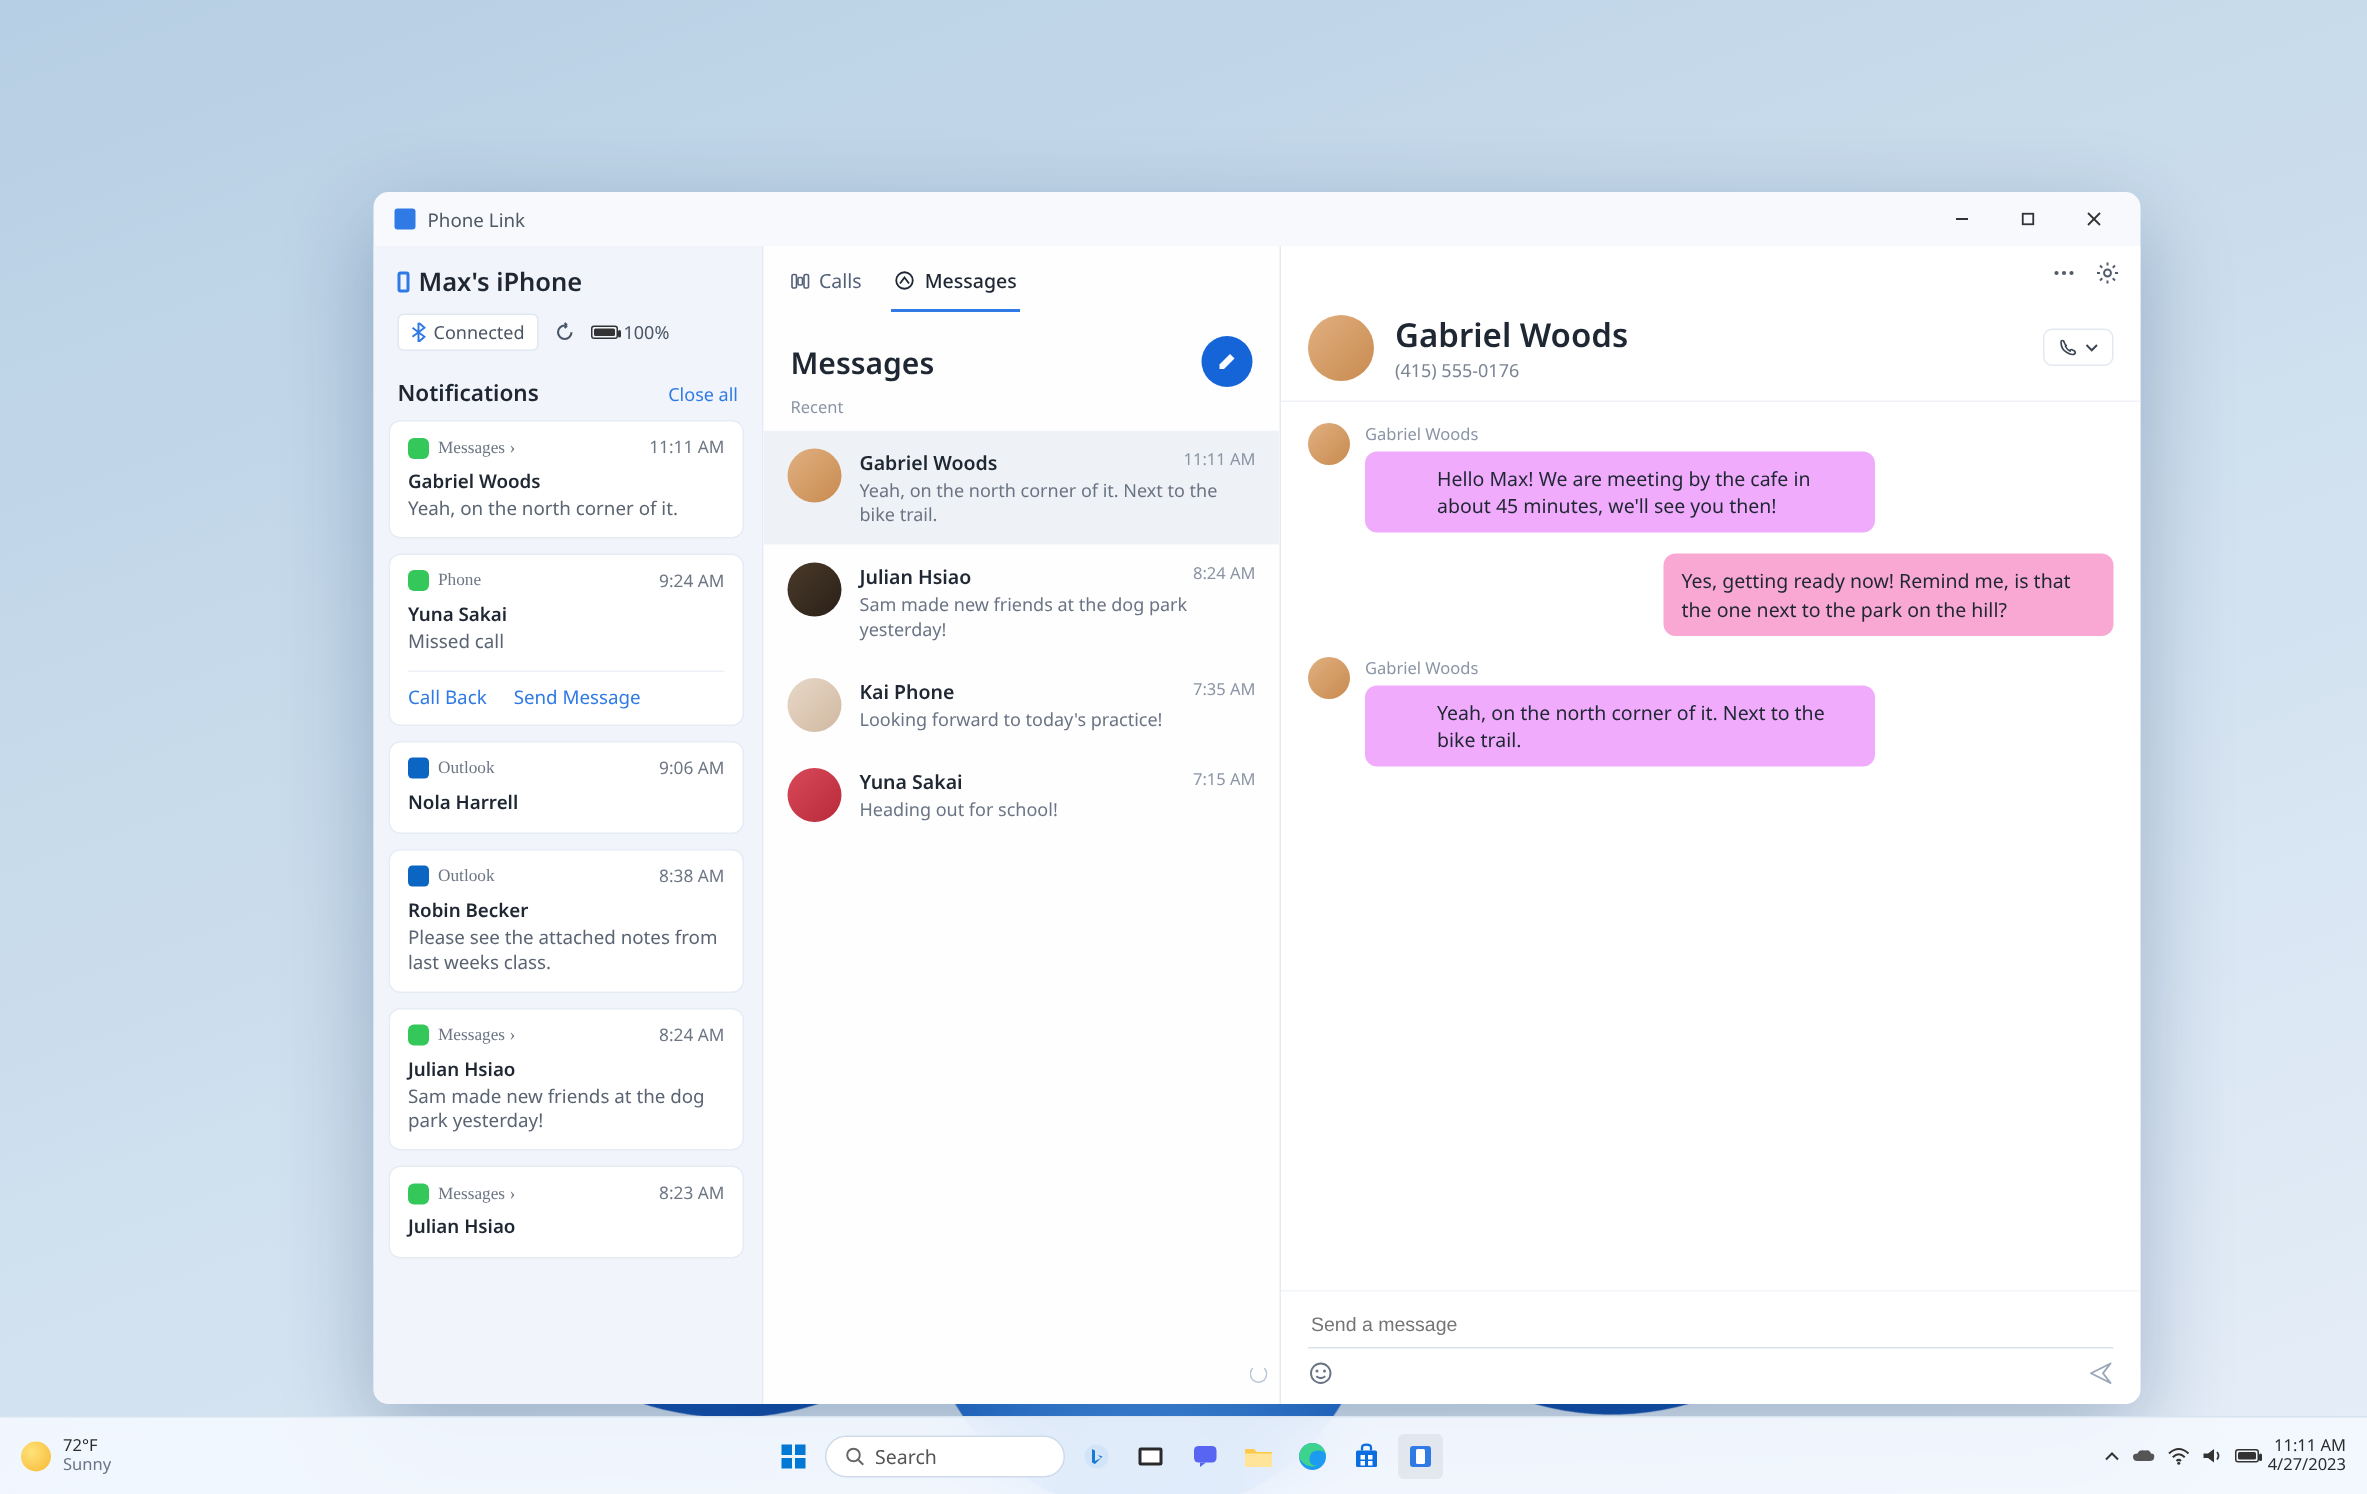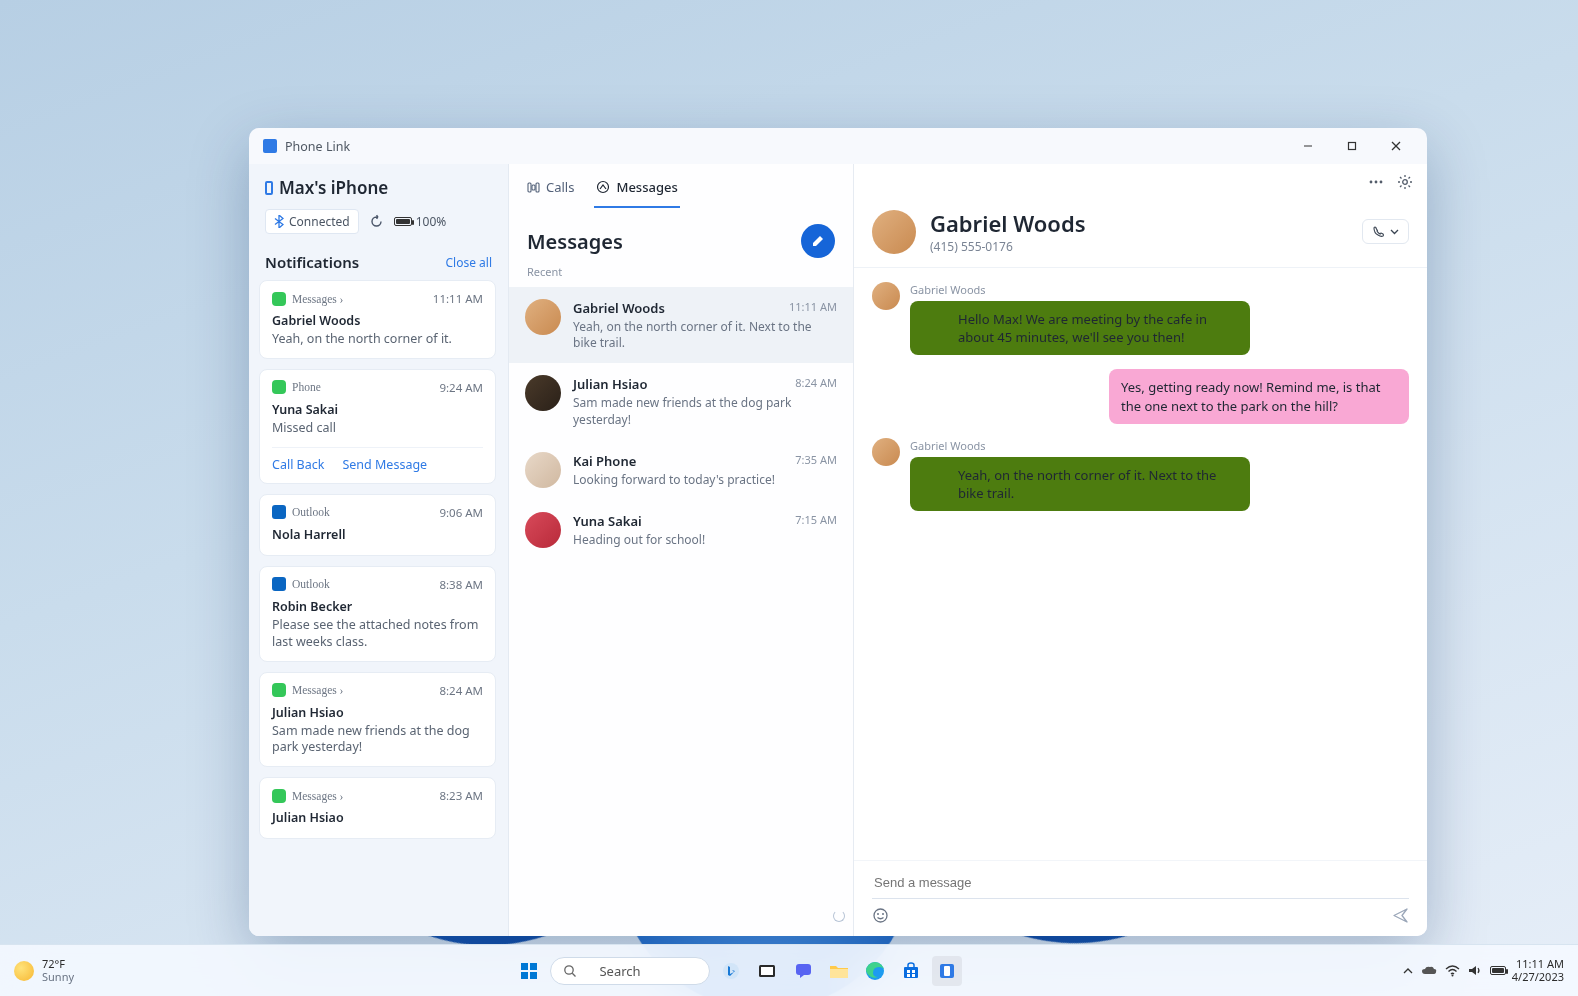--- a/index.html
+++ b/index.html
@@ -12,21 +12,21 @@
 .p2 { width: 380px; height: 480px; left: 80px; top: 260px; background: radial-gradient(ellipse at 40% 30%, #3b8cf5, #083f96); transform: rotate(25deg); }
 .p3 { width: 380px; height: 480px; left: 620px; top: 260px; background: radial-gradient(ellipse at 60% 30%, #3b8cf5, #083f96); transform: rotate(-30deg); }
 .p4 { width: 300px; height: 380px; left: 380px; top: 420px; background: radial-gradient(ellipse at 50% 30%, #6fb6ff, #1661c4); transform: rotate(5deg); }
 
 .taskbar { position: absolute; left: 0; right: 0; bottom: 0; height: 52px; background: rgba(244,248,255,0.9); backdrop-filter: blur(20px); border-top: 1px solid #d7e4f0; display: flex; align-items: center; justify-content: space-between; padding: 0 14px; z-index: 1000; font-size: 12px; color: #2c2c2c; }
 .tb-left { display: flex; align-items: center; gap: 8px; }
 .tb-weather-icon { width: 20px; height: 20px; border-radius: 50%; background: radial-gradient(circle at 35% 35%, #ffe37a, #f7b733); }
 .tb-weather-text { line-height: 1.1; font-size: 11px; }
 .tb-center { display: flex; align-items: center; gap: 6px; }
 .tb-icon { width: 30px; height: 30px; display: flex; align-items: center; justify-content: center; border-radius: 4px; }
-.tb-search { display: flex; align-items: center; gap: 22px; background: #fff; border: 1px solid #cfdbe9; border-radius: 20px; padding: 4px 12px; font-size: 13px; color: #555; width: 160px; }
+.tb-search { display: flex; align-items: center; gap: 6px; background: #fff; border: 1px solid #cfdbe9; border-radius: 20px; padding: 4px 12px; font-size: 13px; color: #555; width: 160px; }
 .tb-right { display: flex; align-items: center; gap: 6px; }
 .tb-tray { display: flex; gap: 8px; align-items: center; font-size: 11px; }
 .tb-clock { line-height: 1.15; text-align: right; font-size: 11px; }
 
 .window { position: absolute; left: 249px; top: 128px; width: 1178px; height: 808px; background: #f7f9fd; border-radius: 10px; box-shadow: 0 20px 60px rgba(0,40,90,0.28); overflow: hidden; display: flex; flex-direction: column; z-index: 10; }
 .titlebar { height: 36px; display: flex; align-items: center; justify-content: space-between; padding: 0 10px 0 14px; font-size: 12.5px; color: #4f5863; }
 .titlebar-left { display: flex; align-items: center; gap: 8px; }
 .titlebar-icon { width: 14px; height: 14px; background: #2f7ae5; border-radius: 2px; display: inline-block; }
 .titlebar-controls { display: flex; gap: 2px; }
 .win-btn { width: 42px; height: 28px; display: flex; align-items: center; justify-content: center; border-radius: 4px; color: #333; }
@@ -91,21 +91,21 @@
 .chat-header-phone { font-size: 12px; color: #7a8494; }
 .call-dropdown { margin-left: auto; border: 1px solid #e2e8f0; border-radius: 6px; padding: 5px 9px; display: flex; gap: 5px; align-items: center; color: #3a4452; font-size: 12px; }
 
 .chat-body { flex: 1; padding: 14px 18px 10px; overflow-y: auto; }
 .msg-group { margin-bottom: 14px; }
 .msg-group.received { display: flex; gap: 10px; align-items: flex-start; }
 .msg-group.received .avatar { width: 28px; height: 28px; }
 .msg-col { display: flex; flex-direction: column; max-width: 340px; }
 .sender-label { font-size: 11px; color: #8a94a4; margin-bottom: 4px; }
 .bubble { padding: 9px 12px; border-radius: 8px; font-size: 13px; line-height: 1.4; color: #1f2733; }
-.bubble.received { background: #4d7c0f; padding-left: 48px; }
+.bubble.received { background: #f0abfc; padding-left: 48px; }
 .msg-group.sent { display: flex; justify-content: flex-end; }
 .bubble.sent { background: #f9a8d4; max-width: 300px; }
 
 .chat-footer { padding: 6px 18px 12px; border-top: 1px solid #f2f5f9; }
 .msg-input { width: 100%; border: none; border-bottom: 1px solid #dce3ed; padding: 8px 2px; font-size: 13px; outline: none; background: transparent; color: #333; }
 .input-row { display: flex; justify-content: space-between; padding-top: 8px; color: #6a7484; }
 
 .spinner-dot { position: absolute; bottom: 14px; right: 8px; width: 12px; height: 12px; border: 1.5px solid #b7c4d6; border-top-color: transparent; border-radius: 50%; }
 
 svg { display: block; }

